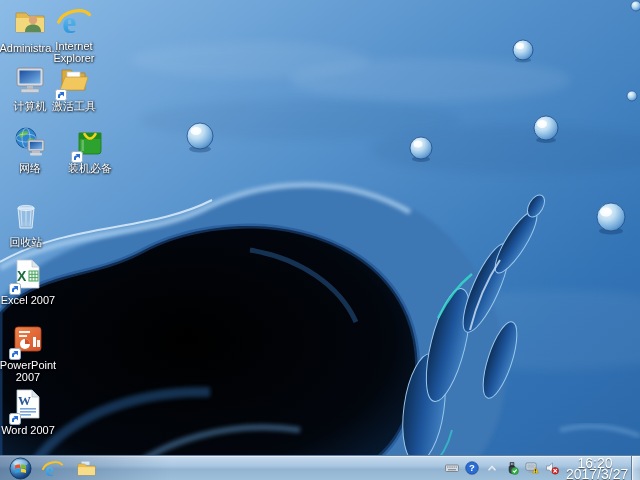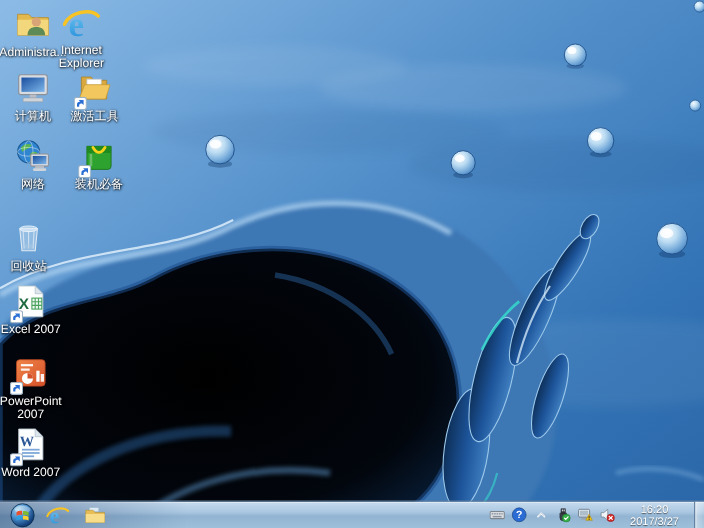--- a/index.html
+++ b/index.html
@@ -25,21 +25,21 @@
   .taskbar::before{content:"";position:absolute;left:0;top:0;bottom:0;width:170px;
            background:linear-gradient(to right,rgba(18,48,92,.38),rgba(18,48,92,0));
            pointer-events:none;}
   .startbtn{width:30px;height:25px;display:flex;align-items:center;justify-content:center;
             margin-left:5px;position:relative;cursor:pointer;}
   .tbtn{width:34px;height:25px;display:flex;align-items:center;justify-content:center;
         cursor:pointer;position:relative;}
   .tbtn:first-of-type{margin-left:6px;}
   .tray{margin-left:auto;display:flex;align-items:center;gap:5px;height:25px;}
   .trayicon{width:15px;height:15px;display:flex;align-items:center;justify-content:center;cursor:pointer;}
-  .clock{width:58px;text-align:center;font-size:10px;line-height:11px;color:#fff;
+  .clock{width:58px;text-align:center;font-size:14px;line-height:11px;color:#fff;
          text-shadow:0 1px 1px rgba(0,0,0,.6);cursor:default;padding:1px 2px 0 2px;}
   .showdesk{width:8px;height:25px;border-left:1px solid #5f7d9c;
             background:linear-gradient(to right,rgba(255,255,255,.45),rgba(255,255,255,.15));
             box-shadow:inset 1px 0 0 rgba(255,255,255,.6);cursor:pointer;}
 </style>
 </head>
 <body>
 
 <div id="screen">
 
@@ -170,21 +170,21 @@
           </defs>
         <rect x="3" y="4" width="26" height="18" rx="2" fill="#d7dbe2" stroke="#8a8f98"></rect>
         <rect x="5.5" y="6.5" width="21" height="13" fill="url(#scr1)"></rect>
         <rect x="13" y="22" width="6" height="3" fill="#b9bec6"></rect>
         <rect x="7" y="25" width="18" height="3.5" rx="1" fill="#cfd4db" stroke="#9aa0a8" stroke-width="0.6"></rect>
       </svg>
     </div>
     <div class="lbl">计算机</div>
   </div>
 
-  <div class="dicon" style="left:51px;top:64px">
+  <div class="dicon" style="left:39px;top:64px">
     <div class="ic">
       <svg viewBox="0 0 32 32" width="32" height="32">
         <path d="M4 6h9l2 3h12v17H4z" fill="#d9a93f" stroke="#a97f24" stroke-width="0.7"></path>
         <rect x="9" y="8" width="13" height="15" fill="#fdfdfd" stroke="#c2cbd4" stroke-width="0.7"></rect>
         <path d="M2 26 L7 13 H30 L26 26 Z" fill="#f2c75e" stroke="#c79a33" stroke-width="0.7"></path>
       </svg>
       <span class="badge">
         <svg viewBox="0 0 12 12" width="12" height="12">
           <rect x="0.5" y="0.5" width="11" height="11" rx="2" fill="#fff" stroke="#9ab0c4"></rect>
           <path d="M3 9 V6.5 C3 5 4.5 4.5 6 4.5 L4.5 3 H9 V7.5 L7.5 6 C6 6 5 6.5 5 7.5 V9 Z" fill="#2b6fd4"></path>

